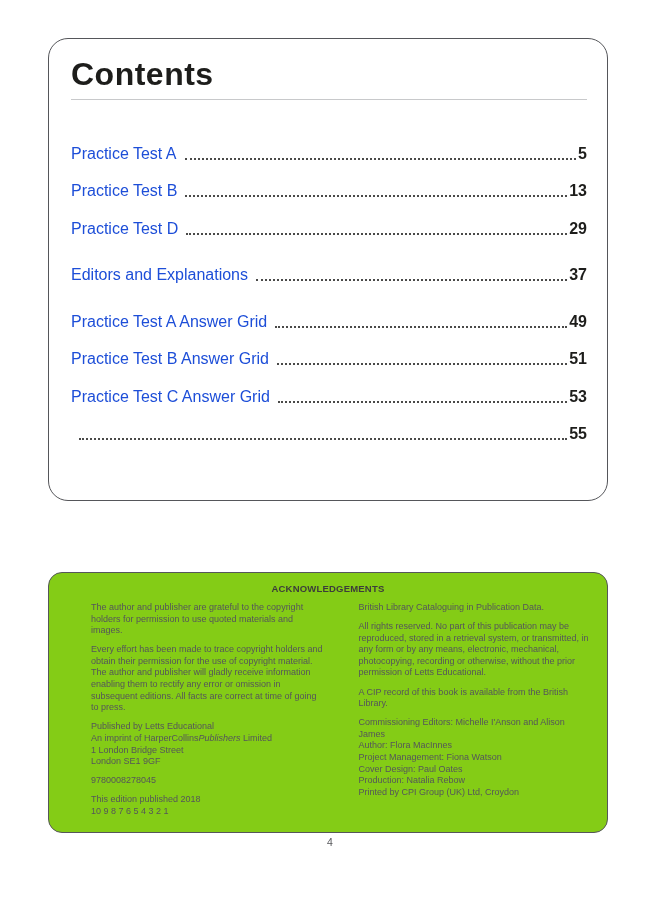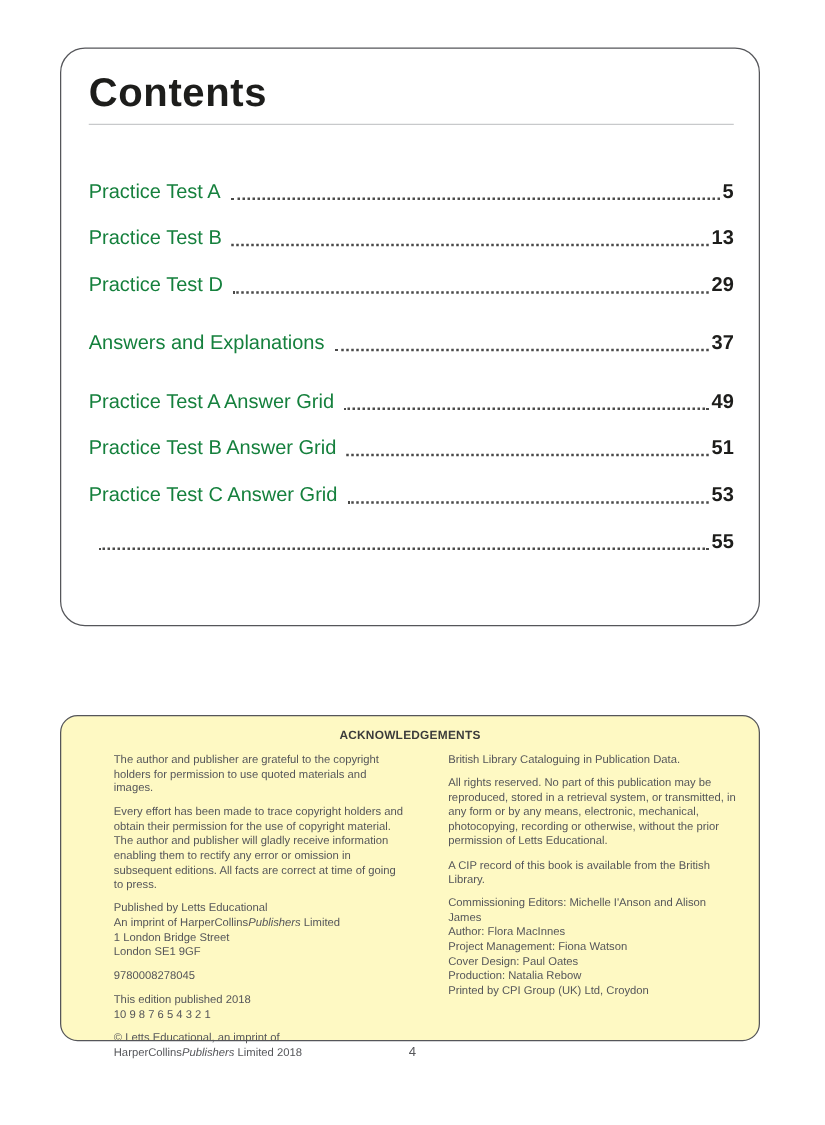--- a/index.html
+++ b/index.html
@@ -23,33 +23,33 @@
   }
   .title-rule { height:1px; background:#c8c9cb; margin-top:7px; }
 
   .toc { margin-top:40px; }
   .toc-row {
     display:flex; align-items:flex-end;
     height:23.5px; font-size:16px; line-height:21px;
   }
   .toc-row + .toc-row { margin-top:14px; }
   .toc-row.gap-before { margin-top:23px; }
-  .toc-label { color:#15803d; white-space:nowrap;margin-top:17px; }
+  .toc-label { color:#1d4ed8; white-space:nowrap;margin-top:17px; }
   .leader {
     flex:1 1 auto; height:0;
     border-bottom:2px dotted #4a4a49;
     margin:0 2px 4px 8px;
   }
   .toc-page { font-weight:700; color:#1d1d1b; white-space:nowrap; }
 
   
   .ack-box {
     position:absolute; left:48px; top:572px; width:560px; height:261px;
     box-sizing:border-box; border:1.3px solid #55565a; border-radius:14px;
-    padding:10px 16px 8px 16px; background:#fef9c3;
+    padding:10px 16px 8px 16px; background:#84cc16;
   }
   .ack-heading {
     margin:0; text-align:center; font-size:9.5px; font-weight:700;
     color:#3c3c3b; letter-spacing:0.2px;
   }
   .ack-columns { display:flex; gap:35px; margin-top:8px;margin-left:26px; }
   .ack-col { flex:1 1 0; font-size:9px; line-height:11.6px; color:#55565a; }
   .ack-col p { margin:0 0 7.5px 0; }
   .ack-col i { font-style:italic; }
 
@@ -77,21 +77,21 @@
         <span class="toc-label">Practice Test B</span>
         <span class="leader"></span>
         <span class="toc-page">13</span>
       </div>
       <div class="toc-row">
         <span class="toc-label">Practice Test D</span>
         <span class="leader"></span>
         <span class="toc-page">29</span>
       </div>
       <div class="toc-row gap-before">
-        <span class="toc-label">Answers and Explanations</span>
+        <span class="toc-label">Editors and Explanations</span>
         <span class="leader"></span>
         <span class="toc-page">37</span>
       </div>
       <div class="toc-row gap-before">
         <span class="toc-label">Practice Test A Answer Grid</span>
         <span class="leader"></span>
         <span class="toc-page">49</span>
       </div>
       <div class="toc-row">
         <span class="toc-label">Practice Test B Answer Grid</span>
@@ -117,22 +117,20 @@
       <div class="ack-col">
         <p>The author and publisher are grateful to the copyright holders for permission to use quoted materials and images.</p>
         <p>Every effort has been made to trace copyright holders and obtain their permission for the use of copyright material. The author and publisher will gladly receive information enabling them to rectify any error or omission in subsequent editions. All facts are correct at time of going to press.</p>
         <p><span>Published by Letts Educational</span><br>
           <span>An imprint of HarperCollins</span><i>Publishers</i><span> Limited</span><br>
           <span>1 London Bridge Street</span><br>
           <span>London SE1 9GF</span></p>
         <p>9780008278045</p>
         <p><span>This edition published 2018</span><br>
           <span>10 9 8 7 6 5 4 3 2 1</span></p>
-        <p><span>© Letts Educational, an imprint of</span><br>
-          <span>HarperCollins</span><i>Publishers</i><span> Limited 2018</span></p>
       </div>
 
       <div class="ack-col">
         <p>British Library Cataloguing in Publication Data.</p>
         <p>All rights reserved. No part of this publication may be reproduced, stored in a retrieval system, or transmitted, in any form or by any means, electronic, mechanical, photocopying, recording or otherwise, without the prior permission of Letts Educational.</p>
         <p>A CIP record of this book is available from the British Library.</p>
         <p><span>Commissioning Editors: Michelle I'Anson and Alison James</span><br>
           <span>Author: Flora MacInnes</span><br>
           <span>Project Management: Fiona Watson</span><br>
           <span>Cover Design: Paul Oates</span><br>

